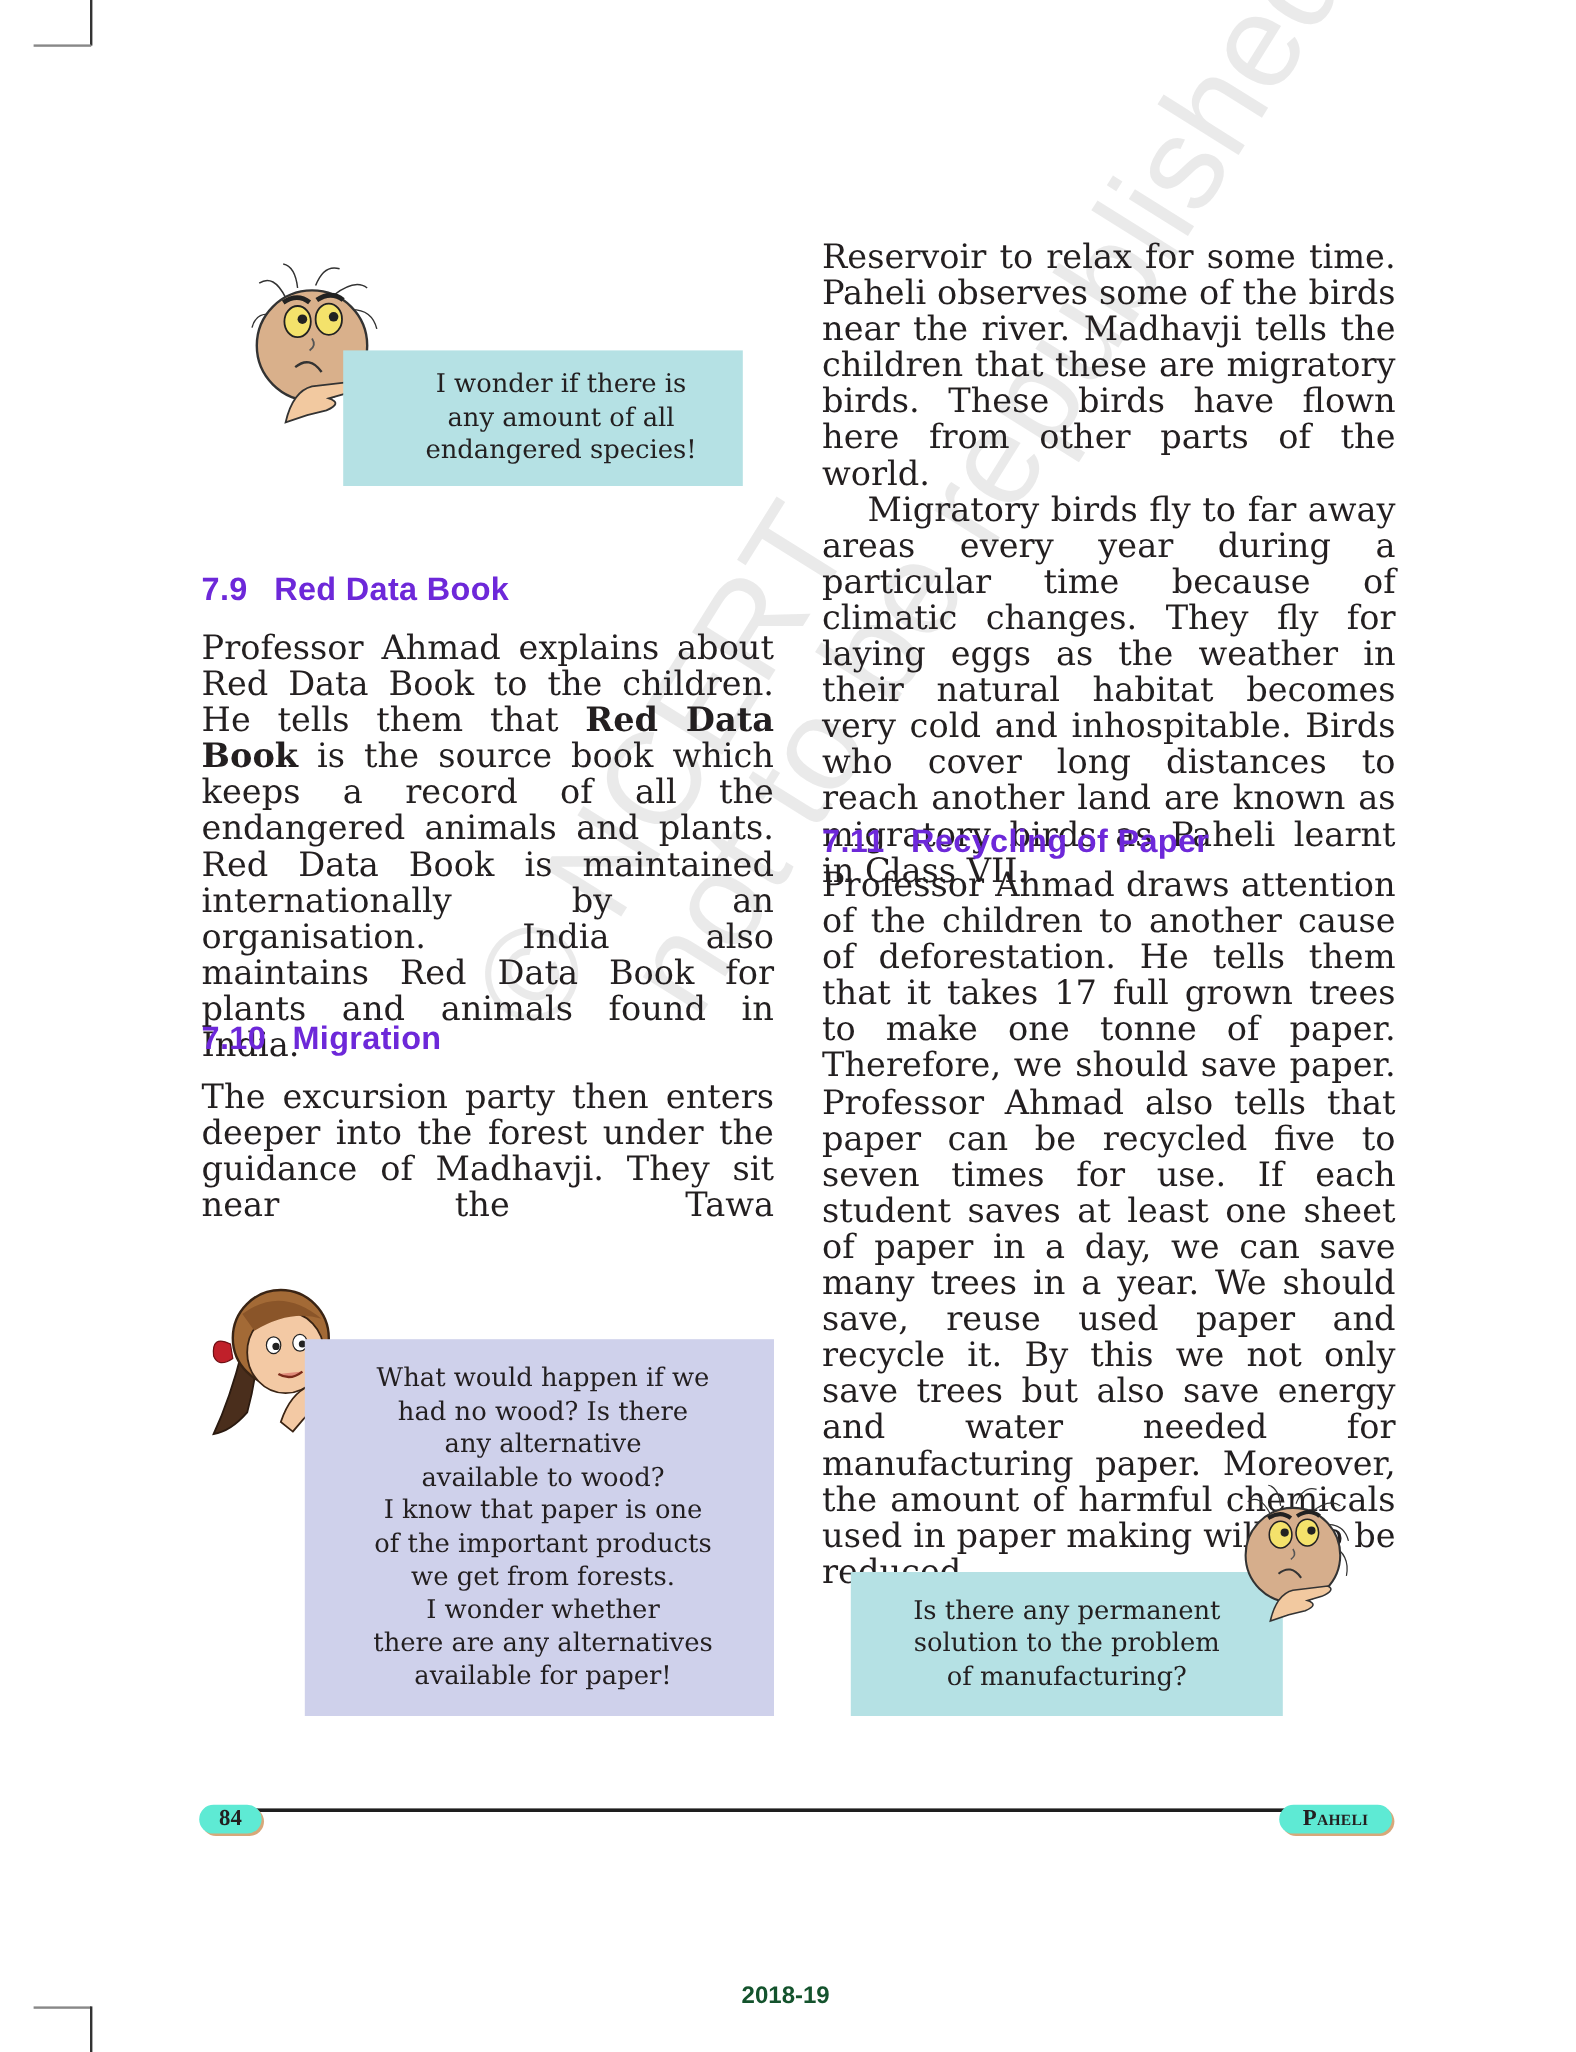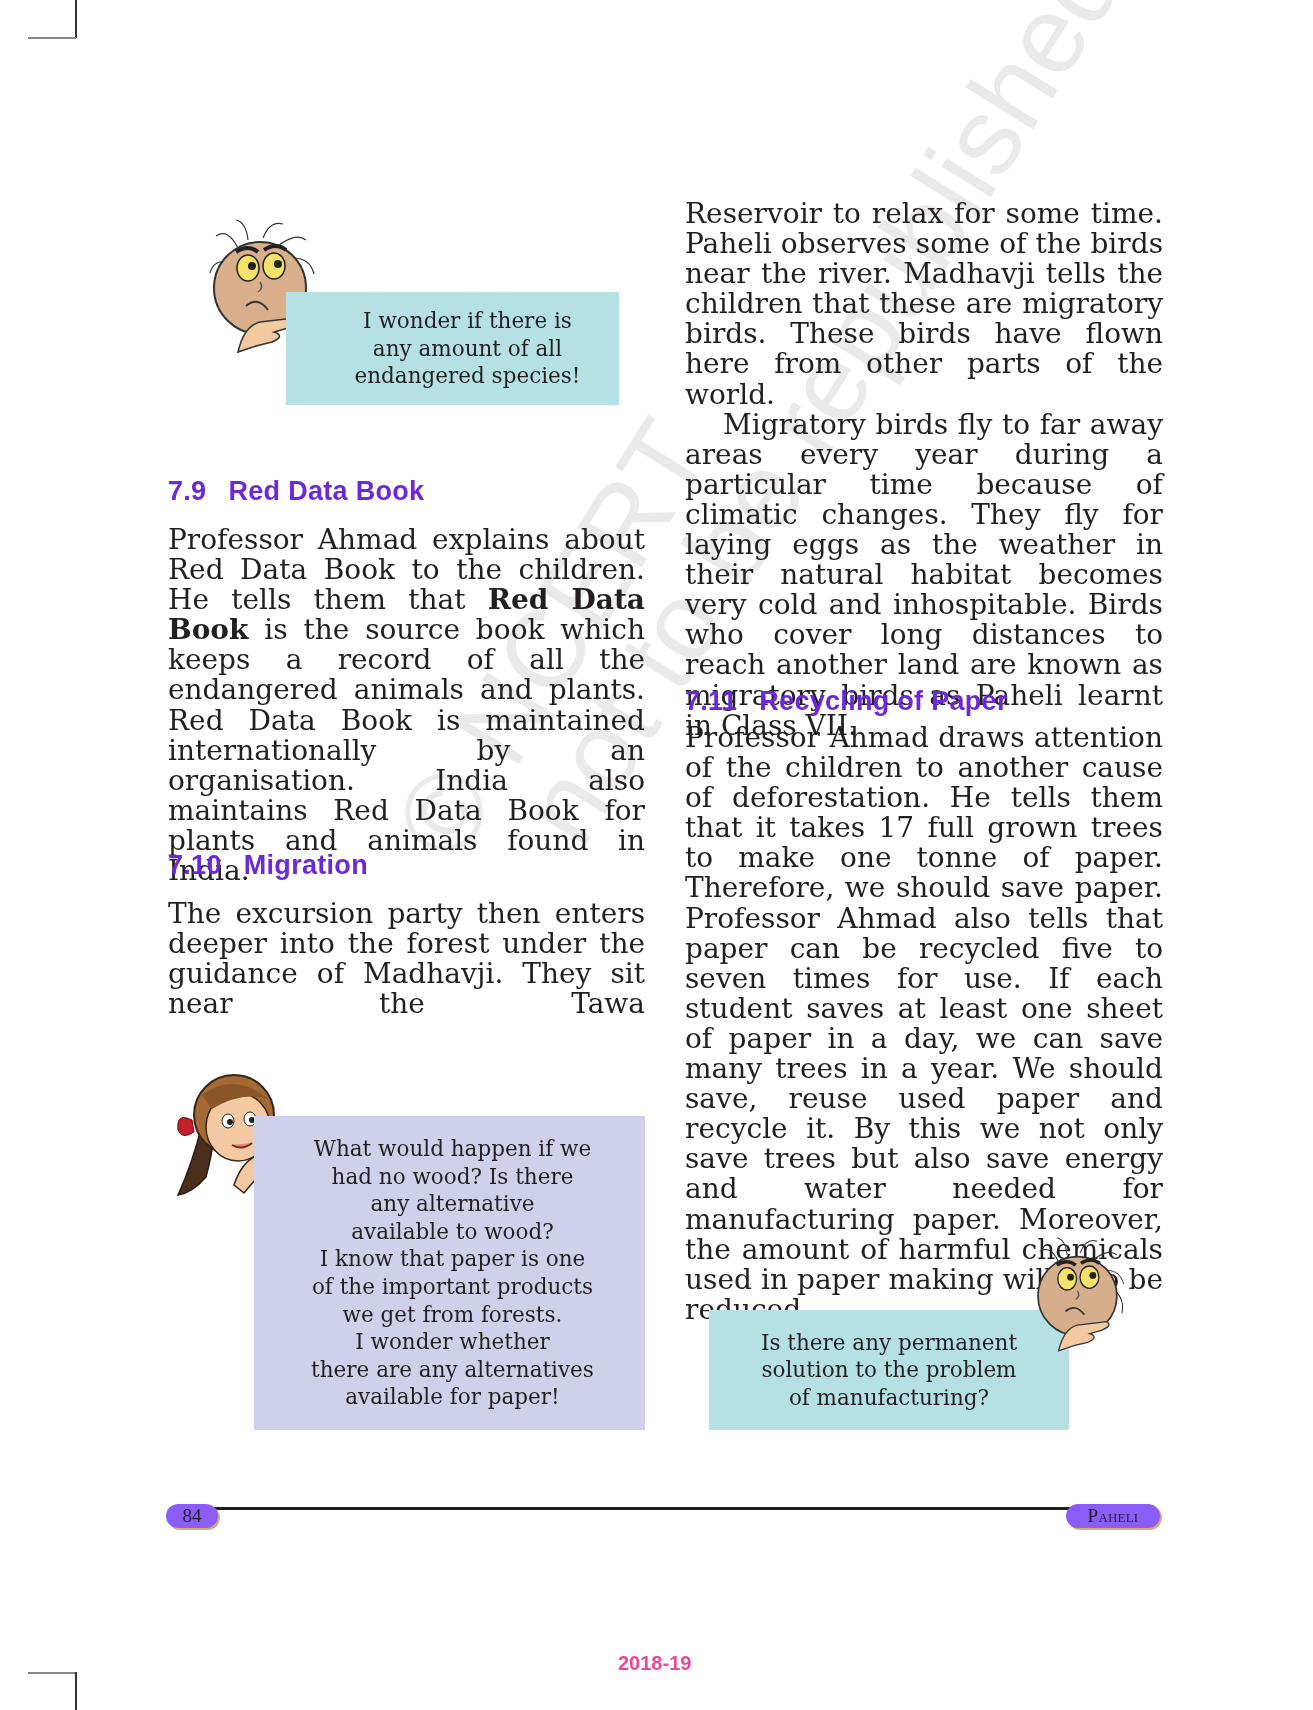--- a/index.html
+++ b/index.html
@@ -12,27 +12,27 @@
   .heading { position: absolute; font-family: Liberation Sans, sans-serif; font-weight: bold;
              color: #6d28d9; font-size: 27px; letter-spacing: 0.3px; white-space: nowrap; }
   .heading .num { margin-right: 22px; }
   .bubble { position: absolute; text-align: center; font-size: 21.5px; line-height: 27.6px;
             display: flex; align-items: center; justify-content: center; box-sizing: border-box; }
   .bubble .lines span { display: block; }
   .teal { background: #b5e1e4; }
   .lav  { background: #cfd1eb; }
   .char { position: absolute; }
   .footer-rule { position: absolute; left: 188px; top: 1507px; width: 955px; height: 3px; background: #1e1e1e; }
-  .tab { position: absolute; top: 1504px; height: 24px; background: #8b5cf6;
+  .tab { position: absolute; top: 1504px; height: 24px; background: #5eead4;
          border-radius: 12px; box-shadow: 2px 2px 0 #d7a87a;
-         font-family: "Liberation Serif", serif; font-weight: normal; font-size: 19px; line-height: 24px;
+         font-family: "Liberation Serif", serif; font-weight: bold; font-size: 19px; line-height: 24px;
          text-align: center; color: #231f20; }
   .tab.science { font-variant: small-caps; letter-spacing: 0.2px; }
   .year { position: absolute; left: 618px; top: 1652px; font-family: "Liberation Sans", sans-serif;
-          font-weight: bold; font-size: 20px; color: #ec4899; }
+          font-weight: bold; font-size: 20px; color: #14532d; }
   .watermark { position: absolute; left: 380px; top: 820px; transform: rotate(-58deg);
                transform-origin: left top; font-family: "Liberation Sans", sans-serif;
                font-size: 110px; color: rgba(160,160,160,0.22); white-space: nowrap; line-height: 100px;
                pointer-events: none; }
 </style>
 </head>
 <body>
 
 <div class="crop-mark" style="left:75px;top:0;width:2px;height:38px;"></div>
 <div class="crop-mark" style="left:28px;top:37px;width:48px;height:2px;background:#888;"></div>

